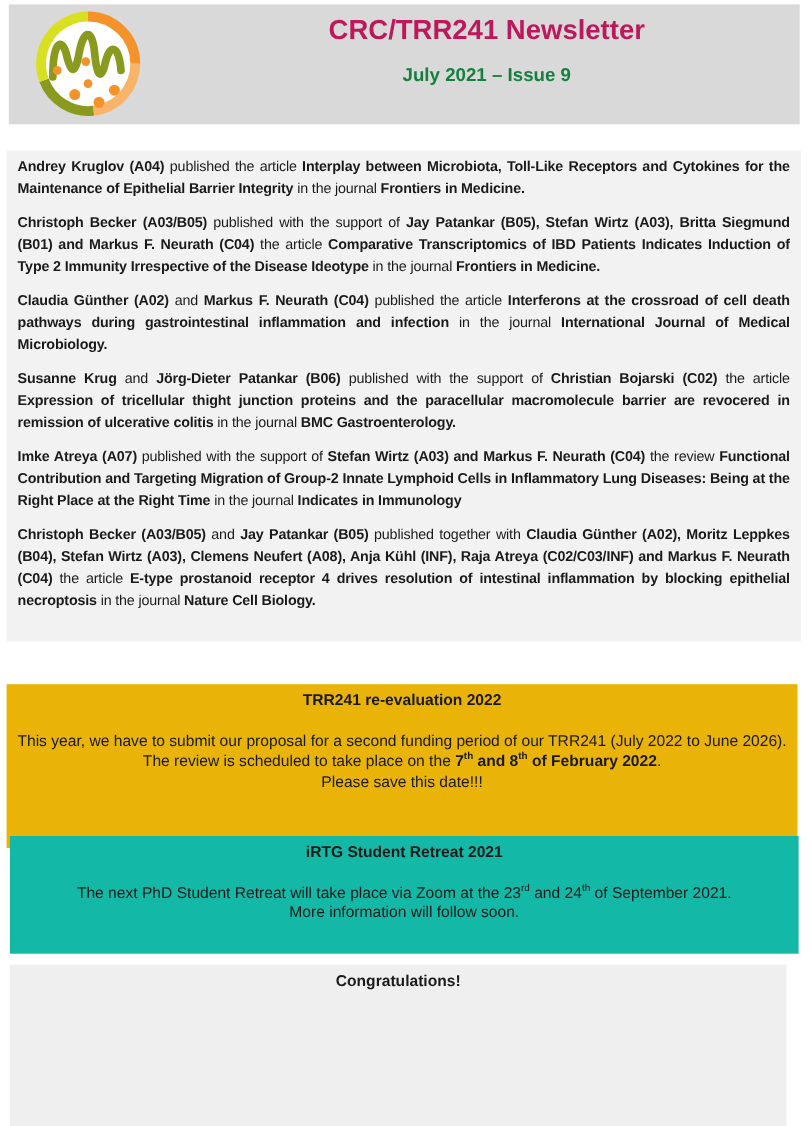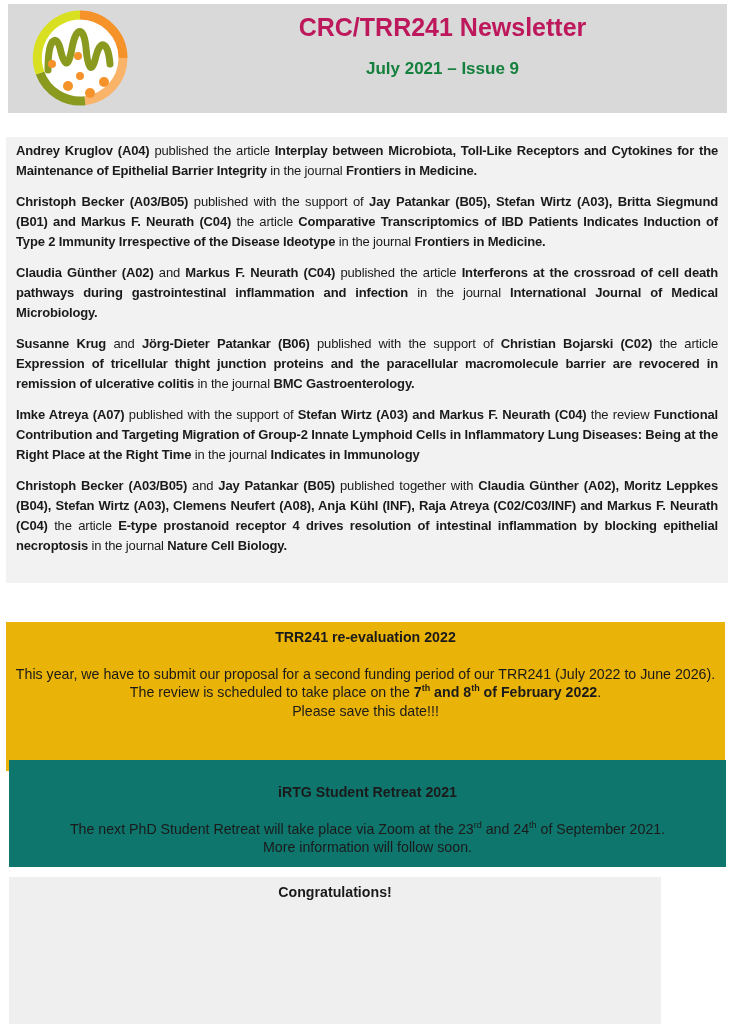--- a/index.html
+++ b/index.html
@@ -11,22 +11,22 @@
     #header { left: 8px; top: 4px; width: 719px; height: 109px; background: #d9d9d9; }
     #logo { position: absolute; left: 22px; top: 4px; width: 100px; height: 100px; }
     #title { position: absolute; left: 150px; right: 0; top: 9px; text-align: center; font-weight: bold; font-size: 25px; color: #be185d; }
     #subtitle { position: absolute; left: 150px; right: 0; top: 55px; text-align: center; font-weight: bold; font-size: 17px; color: #15803d; }
 
     #pubs { left: 6px; top: 137px; width: 722px; height: 446px; background: #f2f2f2; padding: 4px 10px 0 10px; }
     .pub { font-size: 13px; line-height: 20px; text-align: justify; margin: 0 0 11px 0; letter-spacing: -0.15px; }
     .pub b { font-weight: bold; }
 
     #reeval { left: 6px; top: 612px; width: 719px; height: 149px; background: #eab308; text-align: center; font-size: 14.2px; line-height: 18.5px; padding-top: 6px; margin-top: 10px; }
-    #retreat { left: 9px; top: 760px; width: 717px; height: 107px; background: #0f766e; text-align: center; font-size: 14.2px; line-height: 18.5px; padding-top: 23px; }
-    #congrats { left: 9px; top: 877px; width: 652px; height: 147px; background: #efefef; text-align: center; font-size: 14.2px; line-height: 18.5px; padding-top: 6px; }
+    #retreat { left: 9px; top: 760px; width: 717px; height: 107px; background: #14b8a6; text-align: center; font-size: 14.2px; line-height: 18.5px; padding-top: 6px; }
+    #congrats { left: 9px; top: 877px; width: 706px; height: 147px; background: #efefef; text-align: center; font-size: 14.2px; line-height: 18.5px; padding-top: 6px; }
 
     .box-title { font-weight: bold; }
     .spacer { height: 18px; }
     .u { }
     sup { font-size: 9px; line-height: 0; vertical-align: super; }
   </style>
 </head>
 <body>
 
 <div class="box" id="header">

